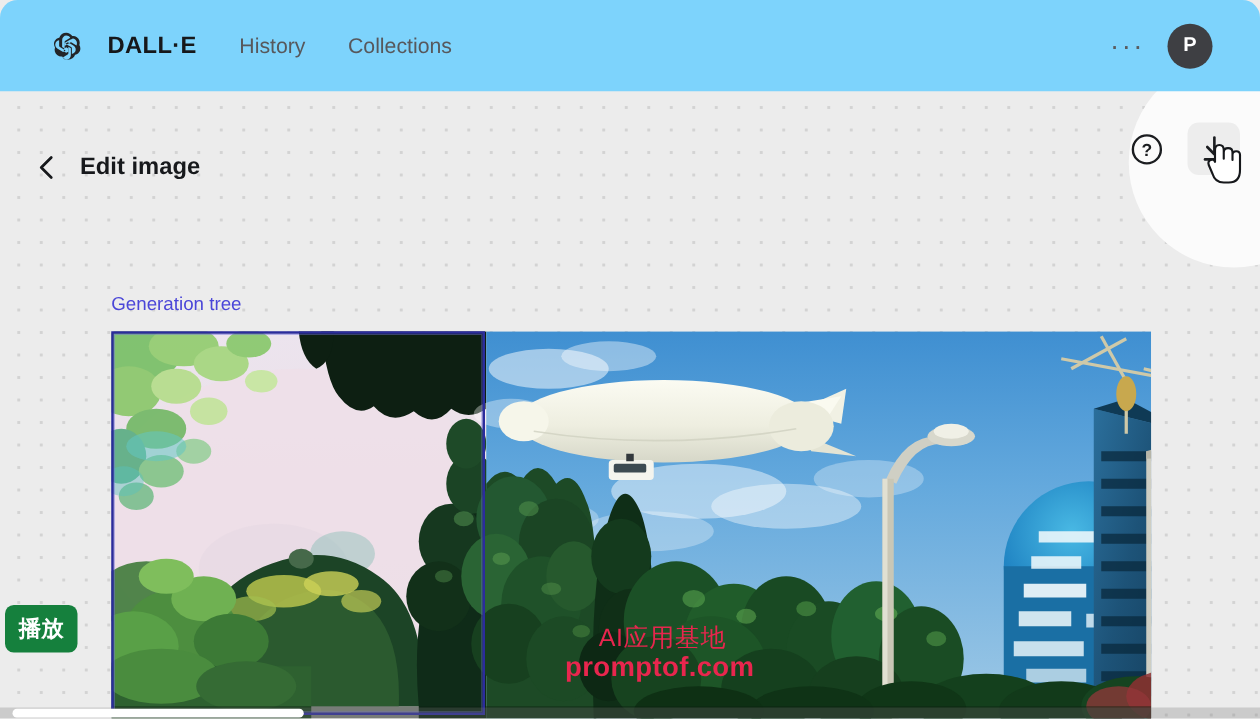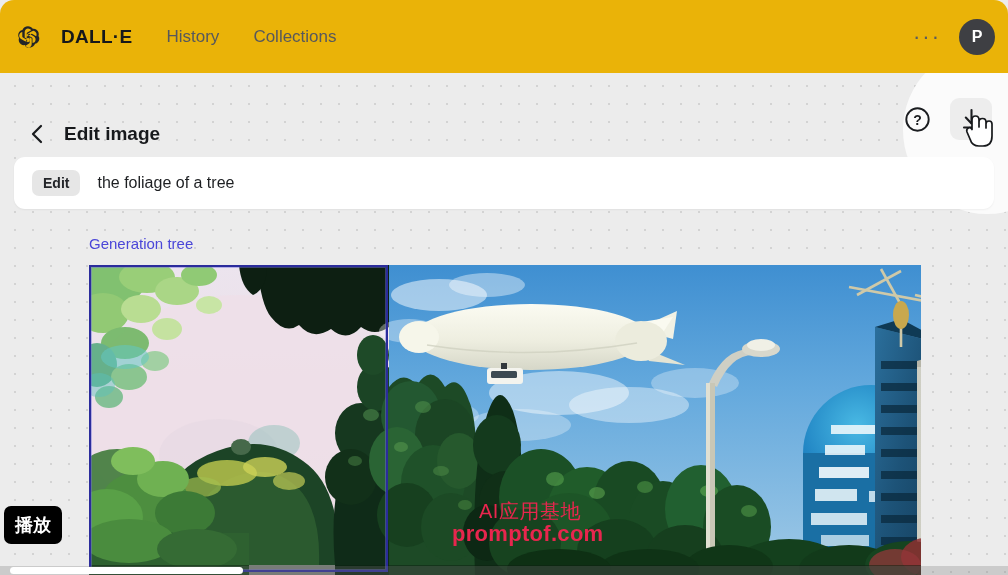--- a/index.html
+++ b/index.html
@@ -13,25 +13,25 @@
     position: relative;
     width: 1008px; height: 575px;
     overflow: hidden;
     background: #ececec;
   }
 
   
   .topbar {
     position: absolute; left: 0; top: 0;
     width: 1008px; height: 73px;
-    background: #eab308;
+    background: #7dd3fc;
     border-top-left-radius: 14px;
     border-top-right-radius: 14px;
     display: flex; align-items: center;
-    padding: 0 13px;
+    padding: 0 38px;
     z-index: 20;
   }
   .brand-logo {
     width: 30px; height: 30px;
     margin-right: 18px;
     flex: 0 0 auto;
     display: flex; align-items: center; justify-content: center;
   }
   .brand-name {
     font-size: 19px; font-weight: bold; color: #16181b;
@@ -222,23 +222,23 @@
   .wm-line2 {
     font-size: 22px; font-weight: bold;
     color: #e8264e;
     line-height: 24px;
     letter-spacing: 0.3px;
   }
 
   
   .play-badge {
     position: absolute;
-    left: 4px; top: 506px;
+    left: 4px; top: 484px;
     width: 58px; height: 38px;
-    background: #000000;
+    background: #15803d;
     color: #ffffff;
     border-radius: 7px;
     display: flex; align-items: center; justify-content: center;
     font-size: 18px; font-weight: bold;
     z-index: 18;
     cursor: pointer;
   }
 
   
   .scroll-track {
@@ -579,24 +579,20 @@
       </svg>
     </div>
   </div>
 
   <div class="cursor-hand">
     <svg width="34" height="40" viewBox="0 0 34 40">
       <path d="M9 16 L9 8 Q9 4 12.5 4 Q16 4 16 8 L16 15 L16 10 Q16 6.5 19.5 6.5 Q23 6.5 23 10 L23 16 L23 12 Q23 9 26 9 Q29 9 29 12 L29 24 Q29 34 20 34 L16 34 Q9 34 7 27 L4 20 Q3 17 5.5 16 Q8 15 9 17.5 Z" fill="#ffffff" stroke="#16181b" stroke-width="1.7" stroke-linejoin="round"></path>
     </svg>
   </div>
 
-  <div class="promptbar">
-    <div class="edit-chip">Edit</div>
-    <div class="prompt-text" placeholder="the foliage of a tree">the foliage of a tree</div>
-  </div>
 
   <div class="topbar">
     <div class="brand-logo">
       <svg width="28" height="28" viewBox="0 0 28 28">
         <path d="M14 3.2c-2.6 0-4.8 1.6-5.6 3.9-2.4.4-4.2 2.5-4.2 5 0 1 .3 2 .8 2.8-.8 2.3 0 4.9 2 6.3 1.1.8 2.4 1.1 3.7.9 1 1.6 2.8 2.6 4.8 2.6 2.6 0 4.8-1.6 5.6-3.9 2.4-.4 4.2-2.5 4.2-5 0-1-.3-2-.8-2.8.8-2.3 0-4.9-2-6.3-1.1-.8-2.4-1.1-3.7-.9-1-1.6-2.8-2.6-4.8-2.6zm0 2.2c1.3 0 2.5.7 3.2 1.8l-3.9 2.3c-.4.2-.6.6-.6 1v5.3l-2-1.2V9.1c0-2 1.5-3.7 3.3-3.7zm5.3 2.4c1.2.2 2.2.9 2.8 2 .6 1.1.6 2.4.1 3.5l-3.9-2.3a1.1 1.1 0 0 0-1.1 0l-4.6 2.7v-2.3l4.4-2.6c.7-.4 1.5-.6 2.3-1zM8.3 9.1v4.5c0 .4.2.8.6 1l4.6 2.7-2 1.2-4.4-2.6c-1.8-1-2.4-3.2-1.5-4.9.5-1 1.4-1.6 2.7-1.9zm11.4 4.2c1.8 1 2.4 3.2 1.5 4.9-.5 1-1.5 1.6-2.7 1.9v-4.5c0-.4-.2-.8-.6-1l-4.6-2.7 2-1.2 4.4 2.6zm-5.7 1.5l1.9 1.1v2.2l-1.9 1.1-1.9-1.1v-2.2l1.9-1.1zm3.7 3.9v2.3c0 2-1.5 3.7-3.3 3.7-1.3 0-2.5-.7-3.2-1.8l3.9-2.3c.4-.2.6-.6.6-1v-5.3l2 1.2v3.2z" fill="#232528"></path>
       </svg>
     </div>
     <div class="brand-name">DALL·E</div>
     <div class="navlink">History</div>
     <div class="navlink">Collections</div>

